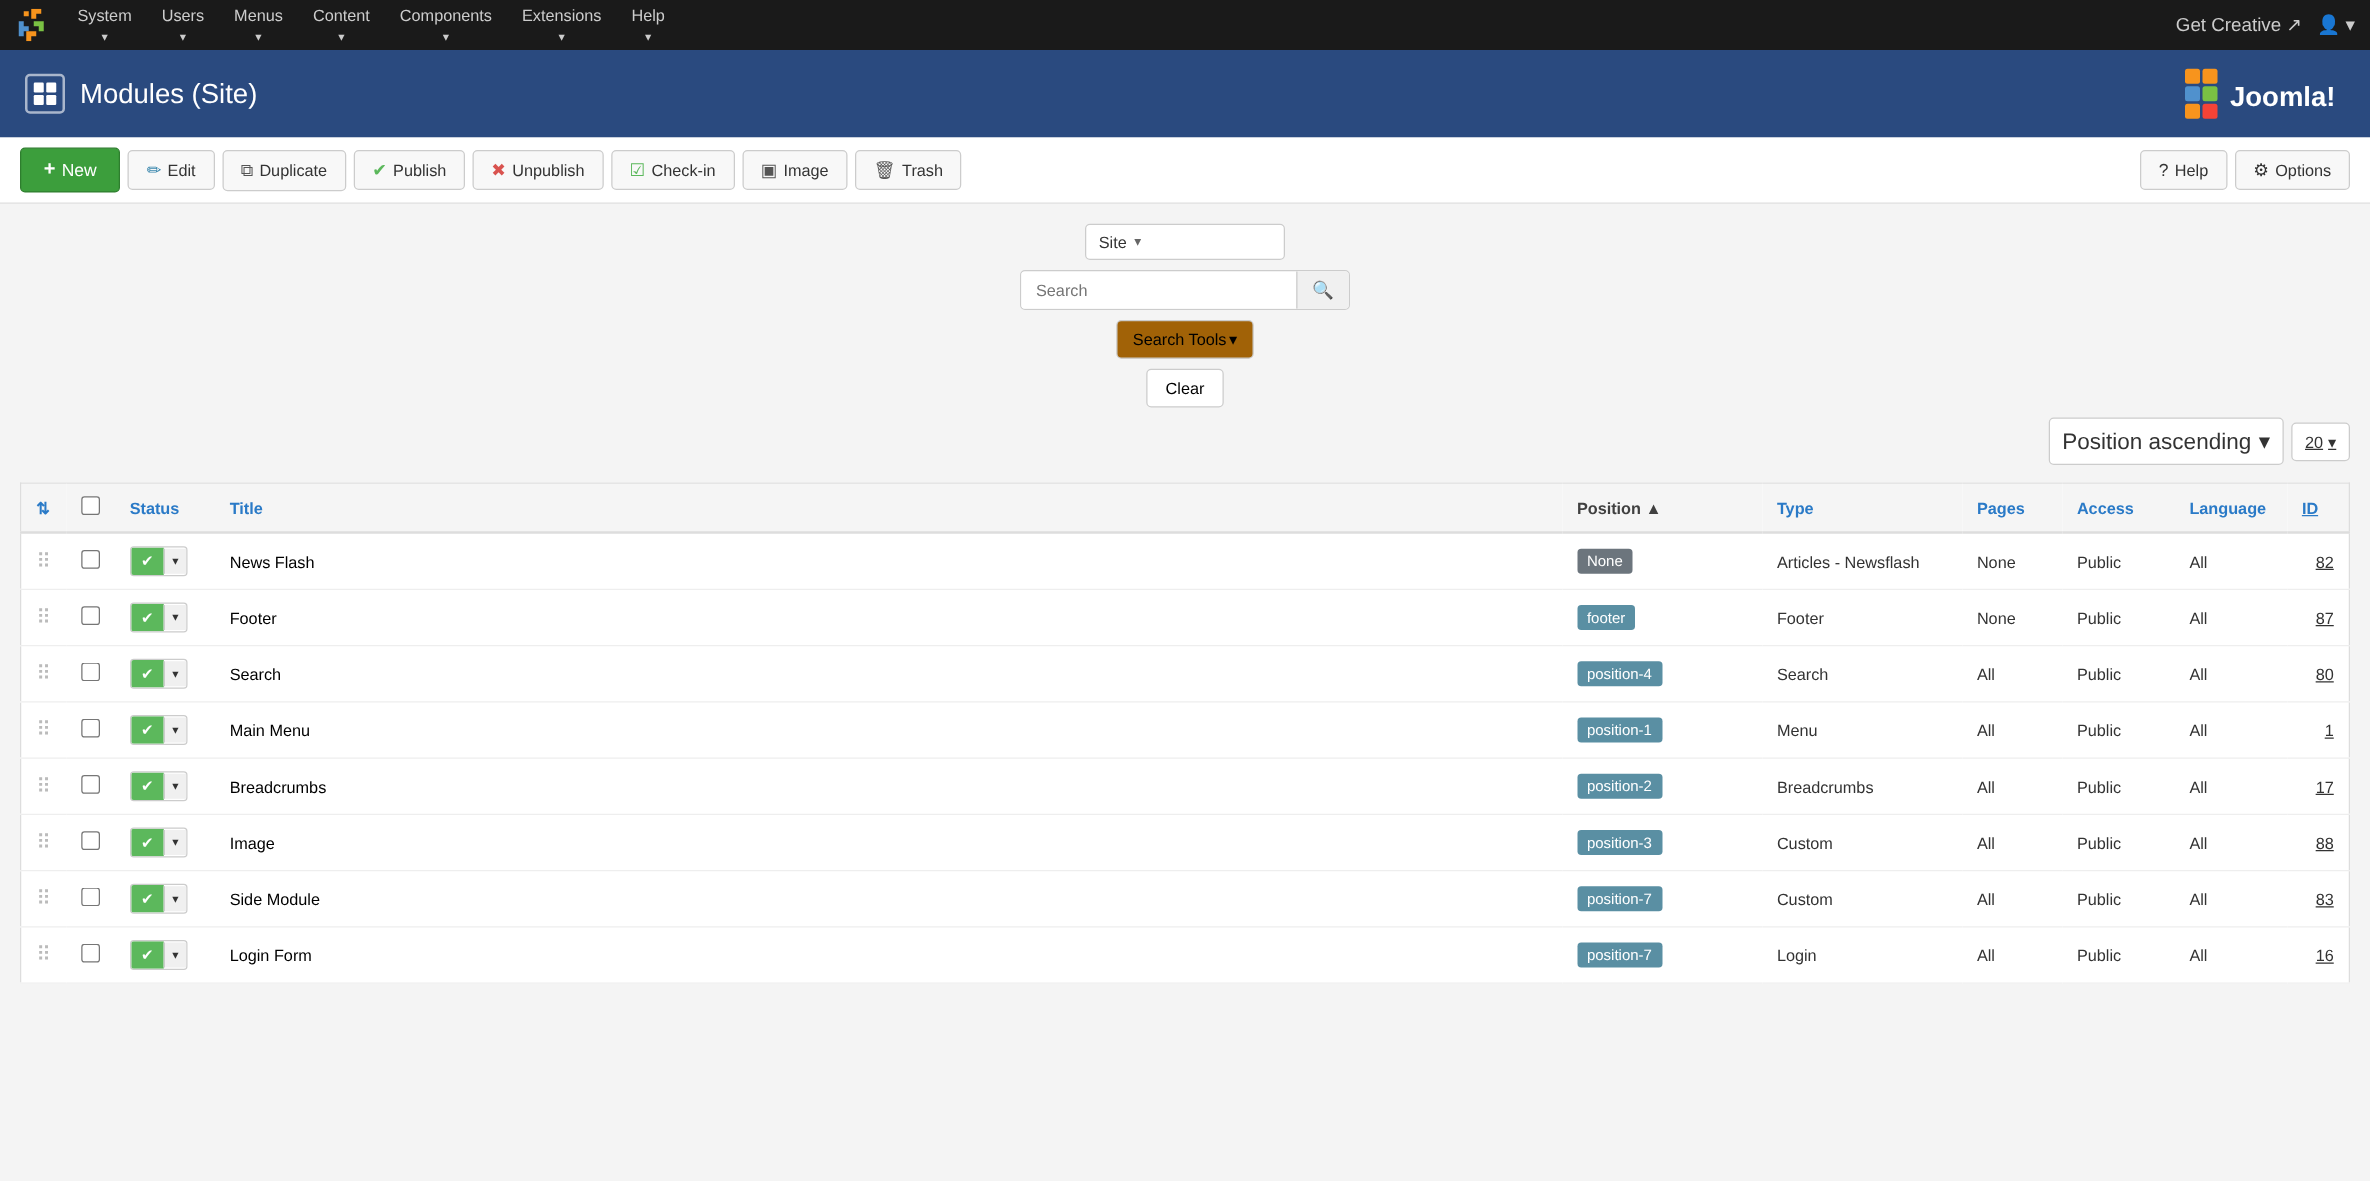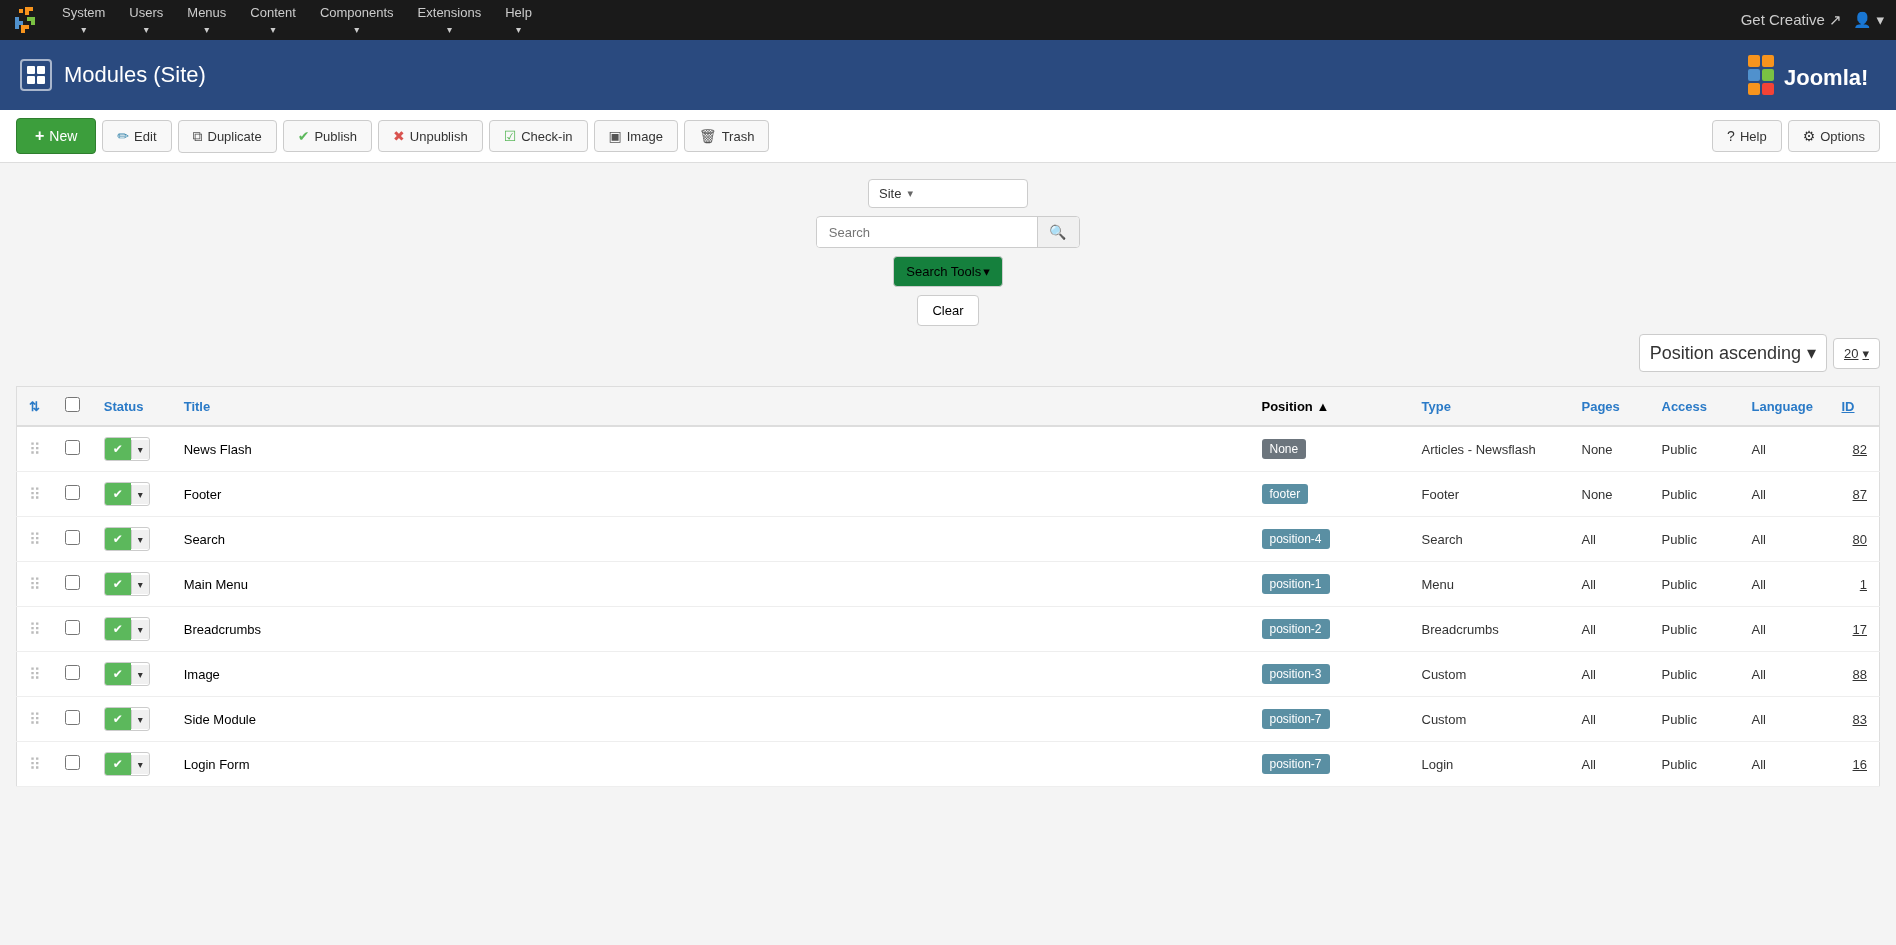--- a/index.html
+++ b/index.html
@@ -132,21 +132,21 @@
       background: #f0f0f0;
       border: none; border-left: 1px solid #ccc;
       padding: 7px 12px;
       cursor: pointer;
       font-size: 14px;
       color: #555;
     }
     .search-tools-btn {
       display: flex; align-items: center; gap: 2px;
       border: 1px solid #ccc;
-      background: #15803d;
+      background: #a16207;
       padding: 7px 12px;
       border-radius: 4px;
       cursor: pointer;
       font-size: 13px;
     }
     .clear-btn {
       border: 1px solid #ccc;
       background: #fff;
       padding: 7px 14px;
       border-radius: 4px;
@@ -185,21 +185,21 @@
       background: #f5f5f5;
       border-bottom: 2px solid #ddd;
       padding: 10px 12px;
       text-align: left;
       color: #2a7ac7;
       font-size: 13px;
       font-weight: 600;
       white-space: nowrap;
     }
     .modules-table th.sort-active {
-      color: #000000;
+      color: #404040;
     }
     .modules-table td {
       padding: 10px 12px;
       border-bottom: 1px solid #eee;
       font-size: 13px;
       vertical-align: middle;
     }
     .col-drag { width: 20px; color: #aaa; text-align: center; }
     .col-check { width: 30px; text-align: center; }
     .col-status { width: 80px; }

